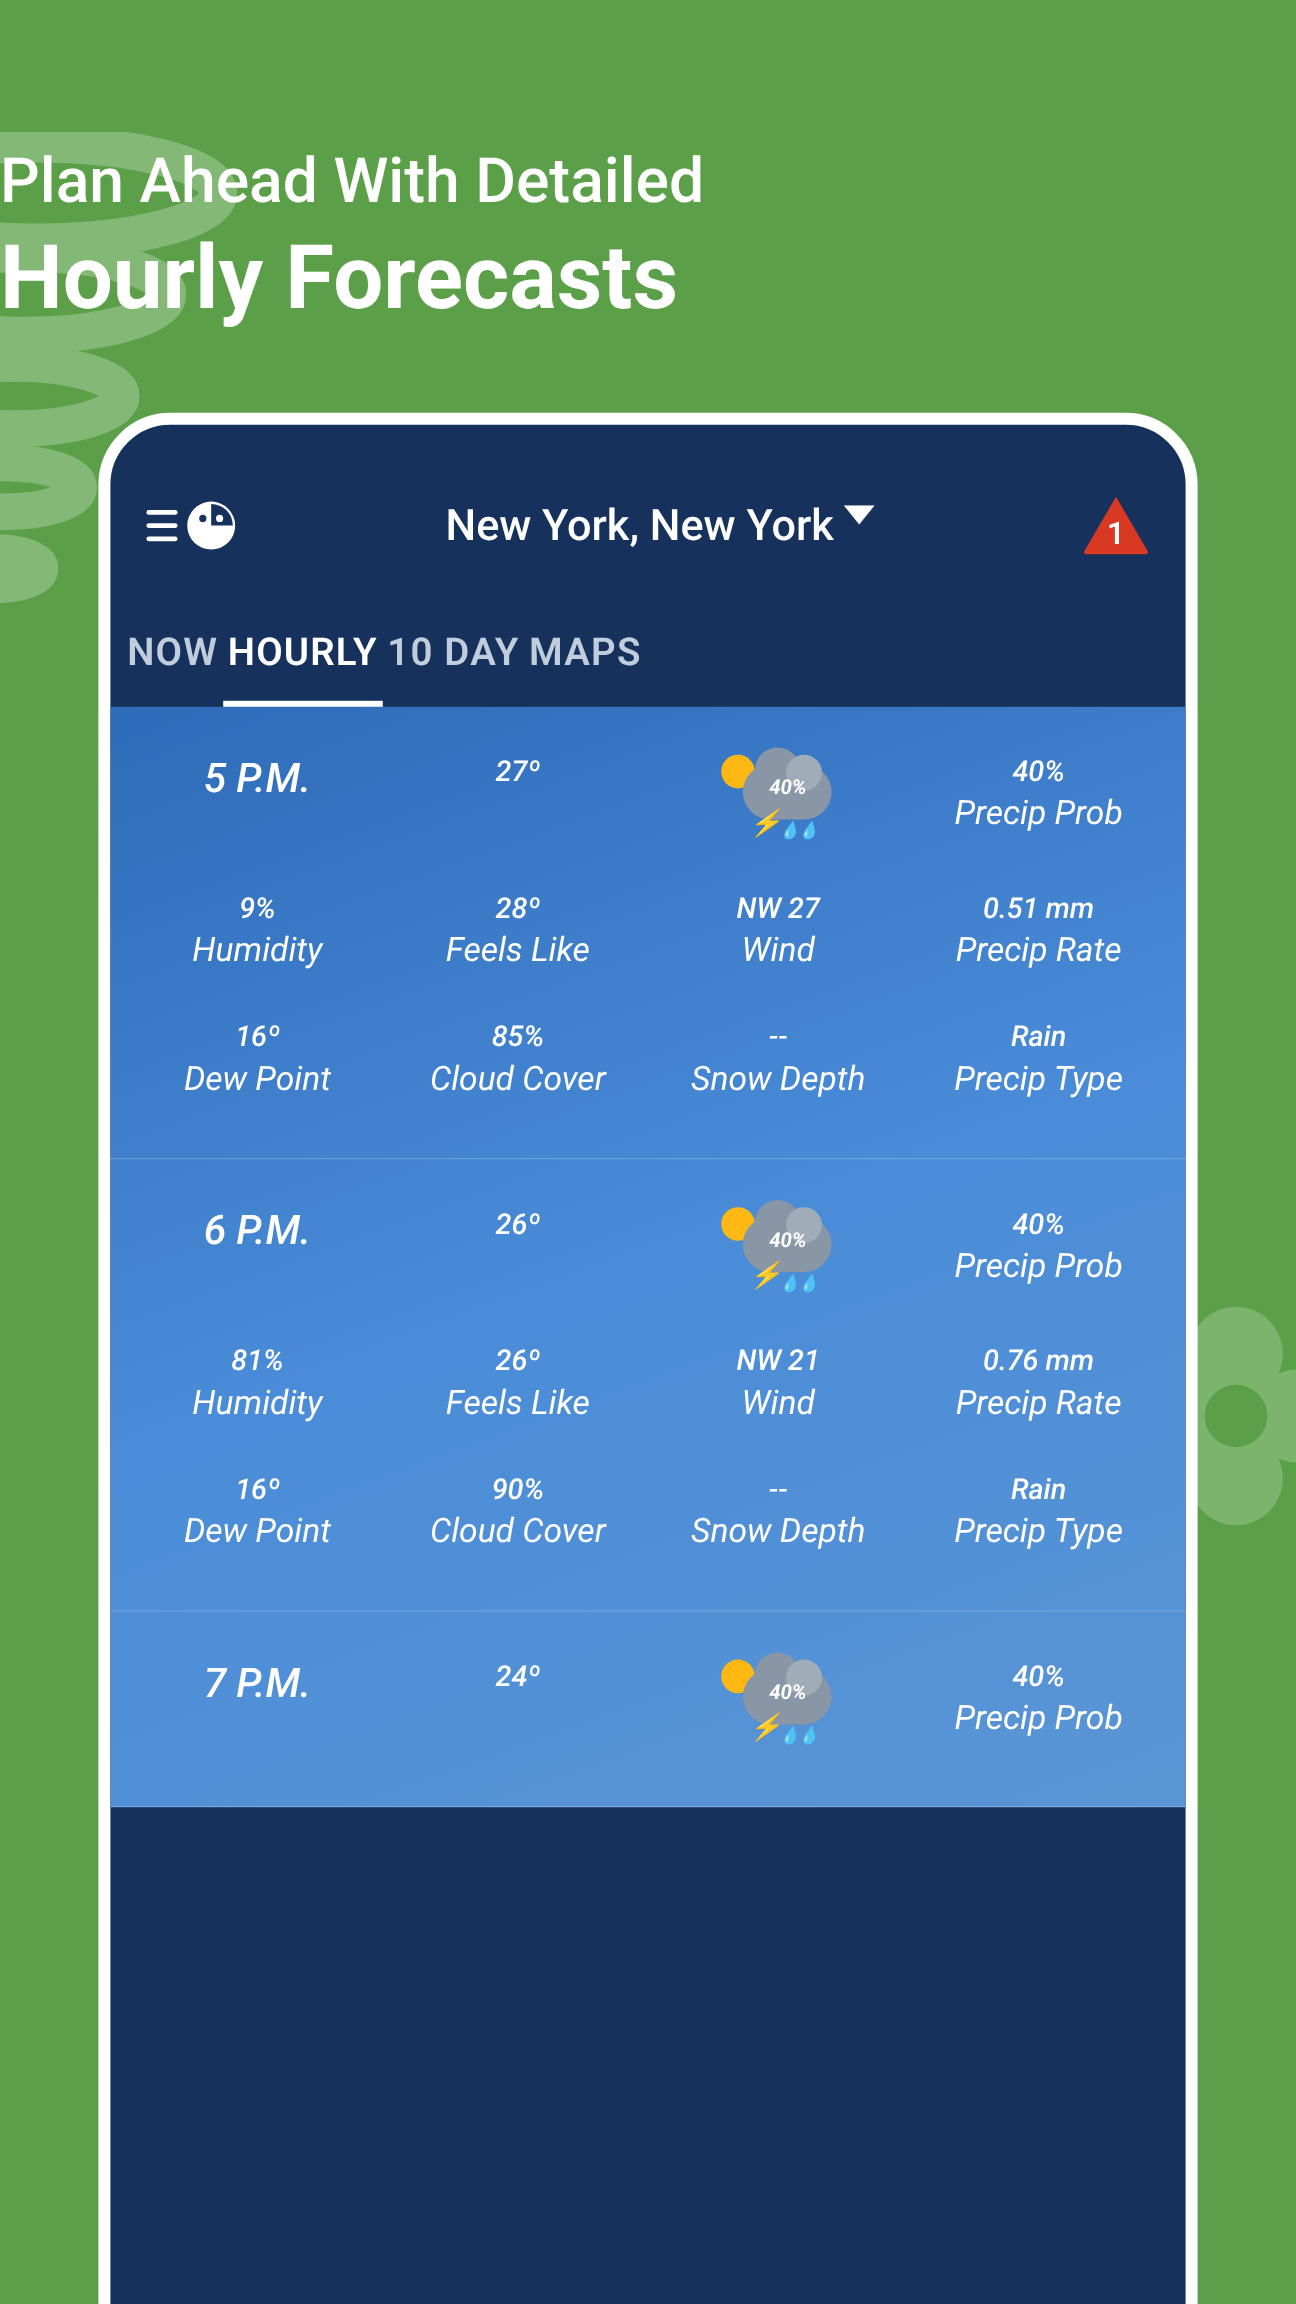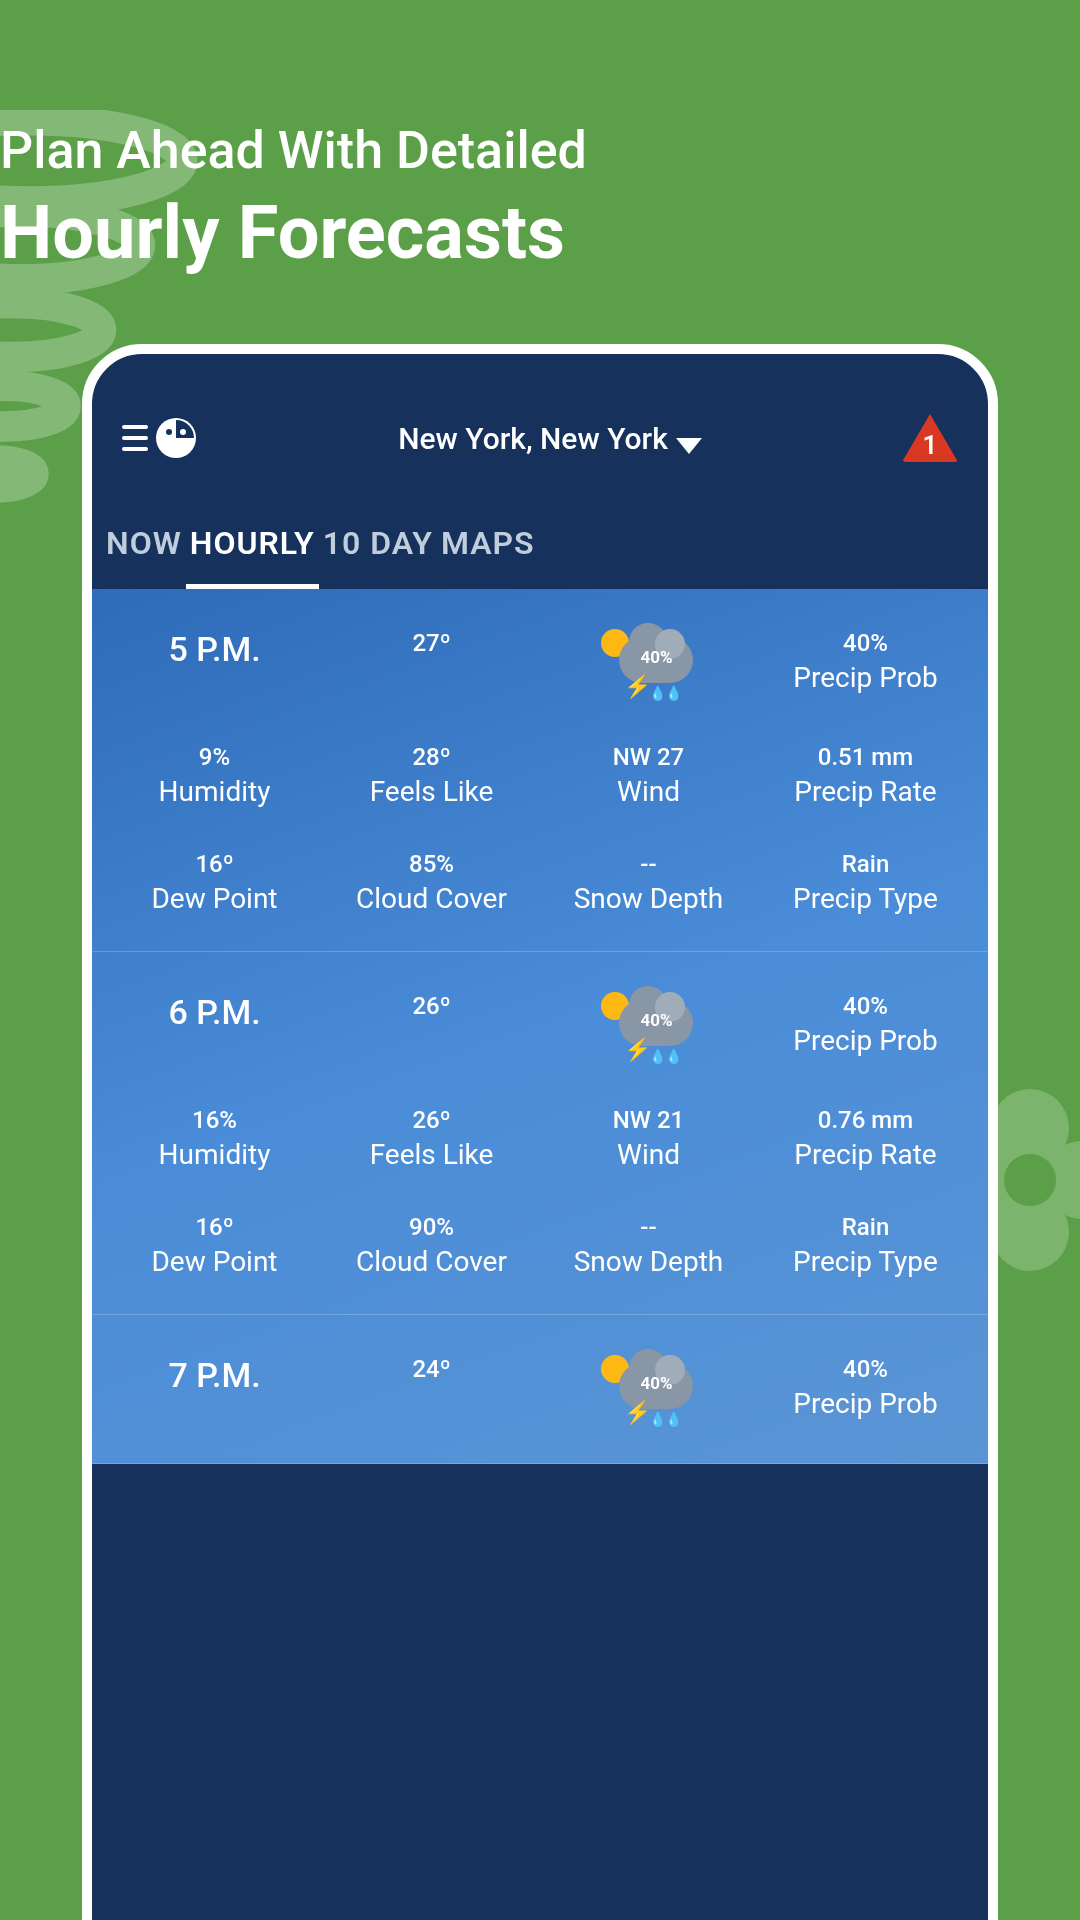--- a/index.html
+++ b/index.html
@@ -75,23 +75,23 @@
   height: 4px;
   background: white;
   border-radius: 2px;
 }
 .logo-icon {
   width: 44px;
   height: 44px;
 }
 .location {
   display: flex;
-  align-items: flex-end;
+  align-items: flex-start;
   gap: 8px;
-  font-size: 30px;
+  font-size: 36px;
   font-weight: 500;
 }
 .location svg { margin-top: 4px; }
 .alert-badge {
   position: relative;
   width: 56px;
   height: 48px;
 }
 .alert-triangle {
   width: 0;
@@ -125,22 +125,23 @@
 }
 .tab.active {
   color: white;
   border-bottom: 5px solid white;
 }
 .content {
   background: linear-gradient(160deg, #2E6BB8 0%, #4A8CD8 50%, #5A95D5 100%);
   color: white;
 }
 .hour-card {
-  padding: 40px 14px 36px 14px;
+  padding: 40px 14px 50px 14px;
   border-bottom: 1px solid rgba(255,255,255,0.2);
+  font-style: italic;
 }
 .row {
   display: grid;
   grid-template-columns: 1fr 1fr 1fr 1fr;
   text-align: center;
   margin-bottom: 42px;
 }
 .row:last-child { margin-bottom: 0; }
 .cell-top {
   font-size: 24px;
@@ -371,21 +372,21 @@
             <div class="drops">💧💧</div>
           </div>
         </div>
         <div>
           <div class="cell-top">40%</div>
           <div class="cell-bottom">Precip Prob</div>
         </div>
       </div>
       <div class="row">
         <div>
-          <div class="cell-top">16%</div>
+          <div class="cell-top">81%</div>
           <div class="cell-bottom">Humidity</div>
         </div>
         <div>
           <div class="cell-top">26º</div>
           <div class="cell-bottom">Feels Like</div>
         </div>
         <div>
           <div class="cell-top">NW 21</div>
           <div class="cell-bottom">Wind</div>
         </div>

